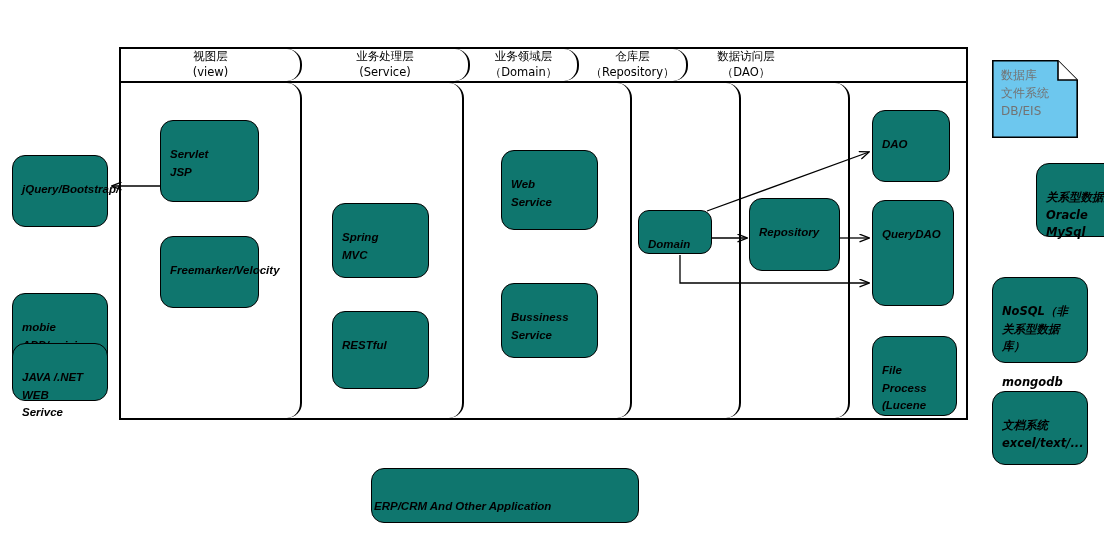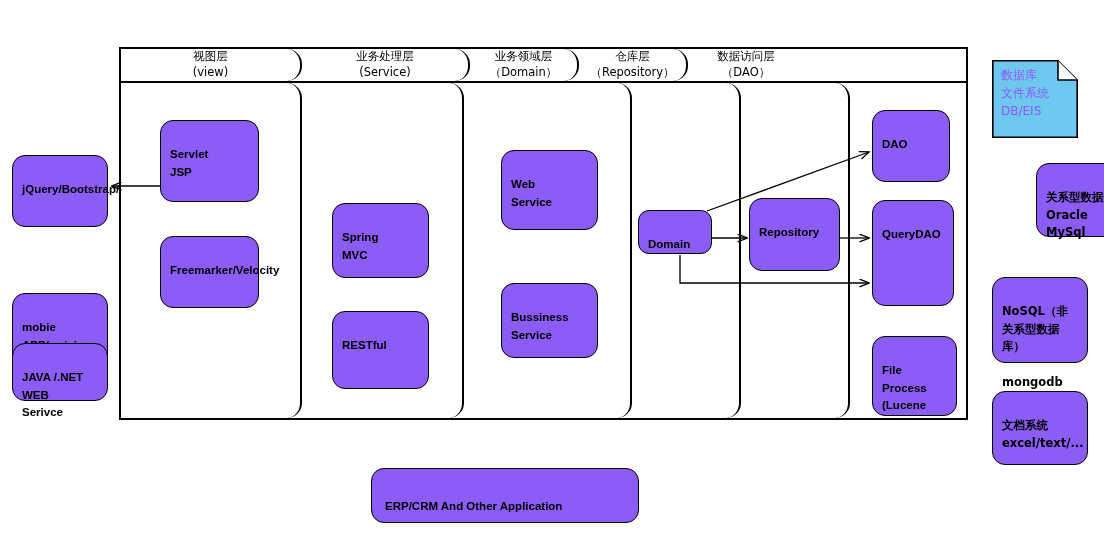--- a/index.html
+++ b/index.html
@@ -53,42 +53,43 @@
   .w-view { width: 181px; }
   .w-ctrl { width: 162px; }
   .w-svc  { width: 168px; }
   .w-dom  { width: 109px; }
   .w-repo { width: 109px; }
   .w-dao  { width: 116px; }
 
   
   .rbox {
     position: absolute;
-    background: #8b5cf6;
+    background: #0f766e;
     border: 1.6px solid #000;
     border-radius: 13px;
     color: #000;
     font-weight: bold;
     font-size: 11.5px;
     line-height: 1.55;
     padding: 7px 9px 0 9px;
     white-space: pre-line;
     font-family: "Liberation Sans", "DejaVu Sans", sans-serif;
+    font-style: italic;
   }
   .rbox.cn {
     font-family: "DejaVu Sans", "Liberation Sans", sans-serif;
   }
   .rbox.small { border-radius: 11px; }
 
   
   .note {
     position: absolute;
     font-size: 12px;
     line-height: 1.5;
-    color: #8b5cf6;
+    color: #737373;
     font-family: "DejaVu Sans", "Liberation Sans", sans-serif;
     white-space: pre-line;
   }
   .note .note-body {
     position: absolute; inset: 0;
   }
   .note .note-text {
     position: absolute;
     left: 9px; top: 6px; right: 6px;
   }
@@ -226,21 +227,21 @@
     <span>NoSQL（非关系型数据库）
 
 mongodb</span>
   </div>
 
   <div class="rbox cn" style="left:992px; top:391px; width:96px; height:74px;">
     <span>文档系统
 excel/text/...</span>
   </div>
 
-  <div class="rbox" style="left:371px; top:468px; width:268px; height:55px; padding-top:11px; padding-left:13px;">
+  <div class="rbox" style="left:371px; top:468px; width:268px; height:55px; padding-top:11px; padding-left:2px;">
     <span>ERP/CRM And Other Application</span>
   </div>
 
   <svg id="wires">
     <defs>
       <marker id="ah" markerWidth="11" markerHeight="9" refX="10" refY="4.5" orient="auto" markerUnits="userSpaceOnUse">
         <path d="M0.5,0.6 L10.2,4.5 L0.5,8.4" fill="none" stroke="#000" stroke-width="1.3"></path>
       </marker>
     </defs>
 

